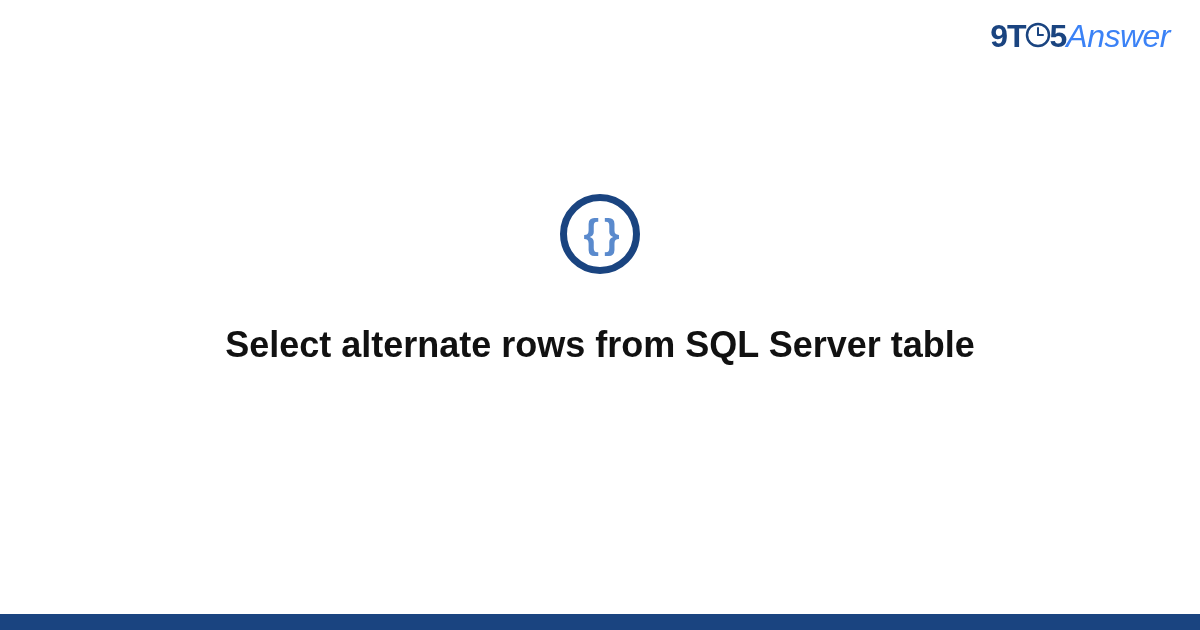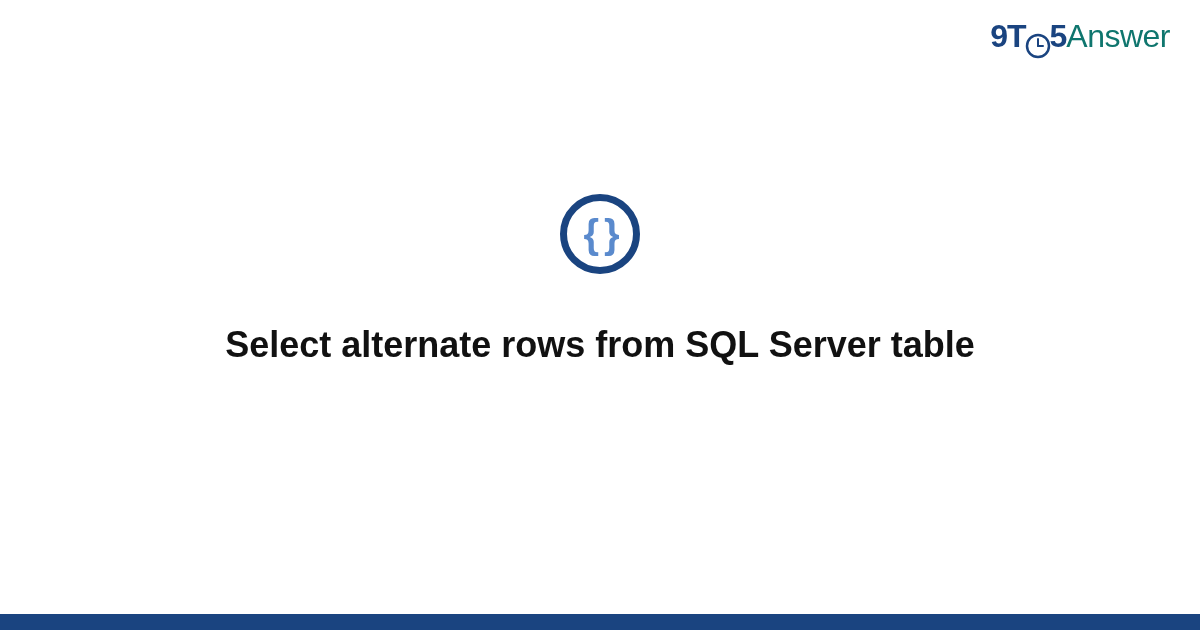--- a/index.html
+++ b/index.html
@@ -13,21 +13,21 @@
       font-family: -apple-system, BlinkMacSystemFont, "Segoe UI", Helvetica, Arial, sans-serif;
       background: #ffffff;
       position: relative;
       overflow: hidden;
     }
     .header {
       position: absolute;
       top: 18px;
       right: 30px;
       display: flex;
-      align-items: flex-end;
+      align-items: flex-start;
       gap: 0;
     }
     .logo-9t {
       font-size: 32px;
       font-weight: 700;
       color: #1a4480;
       letter-spacing: -1px;
     }
     .logo-circle-wrap {
       display: inline-flex;
@@ -38,22 +38,23 @@
     }
     .logo-5 {
       font-size: 32px;
       font-weight: 700;
       color: #1a4480;
       letter-spacing: -1px;
     }
     .logo-answer {
       font-size: 32px;
       font-weight: 400;
-      color: #0f766e;
+      color: #3b82f6;
       letter-spacing: -0.5px;
+      font-style: italic;
     }
     .content {
       position: absolute;
       top: 0;
       left: 0;
       width: 100%;
       height: 100%;
       display: flex;
       flex-direction: column;
       align-items: center;

